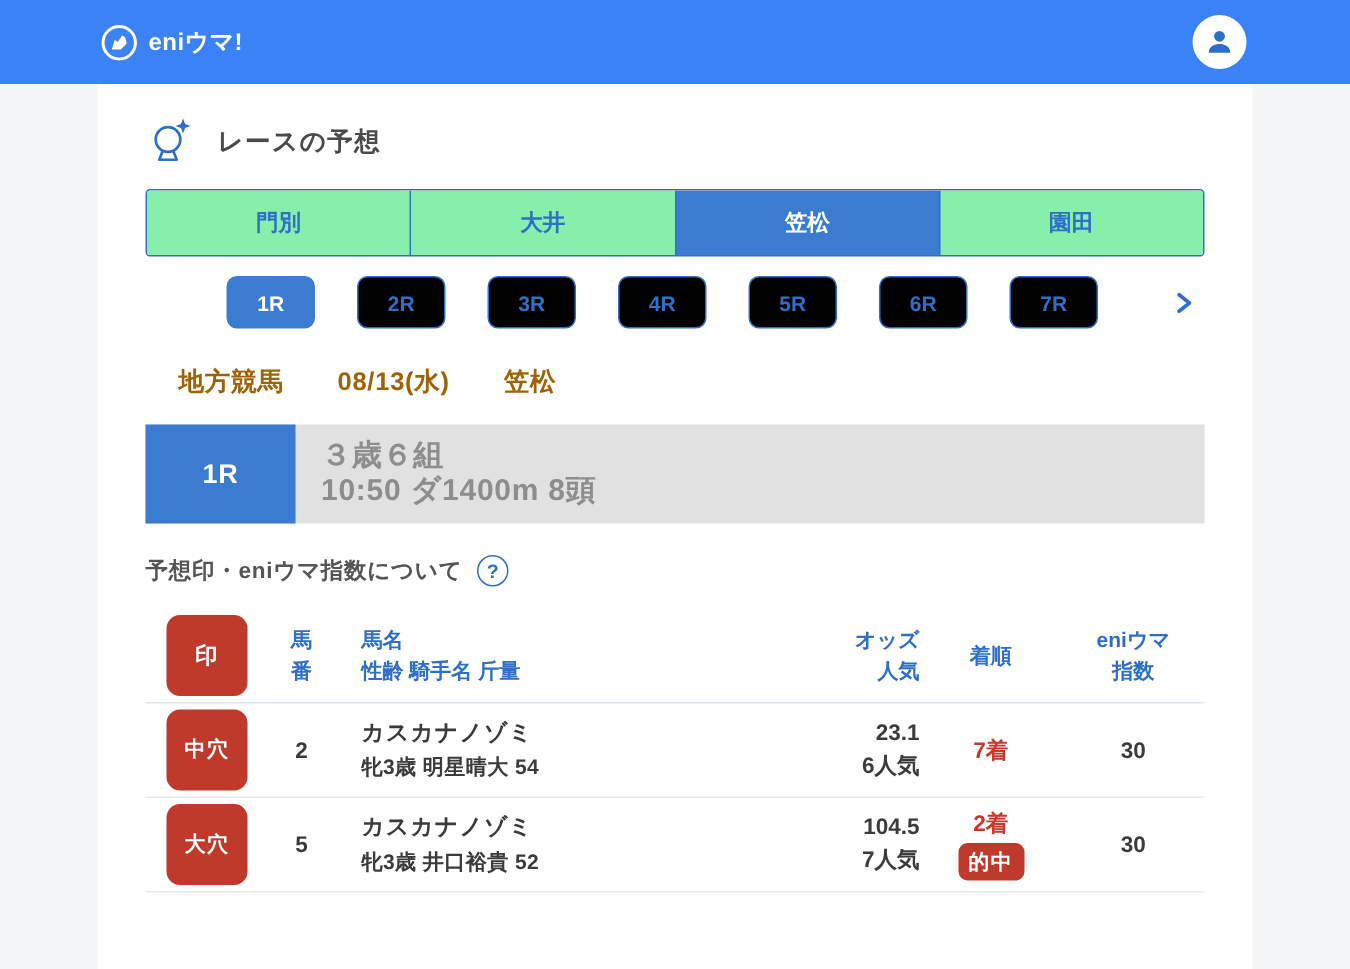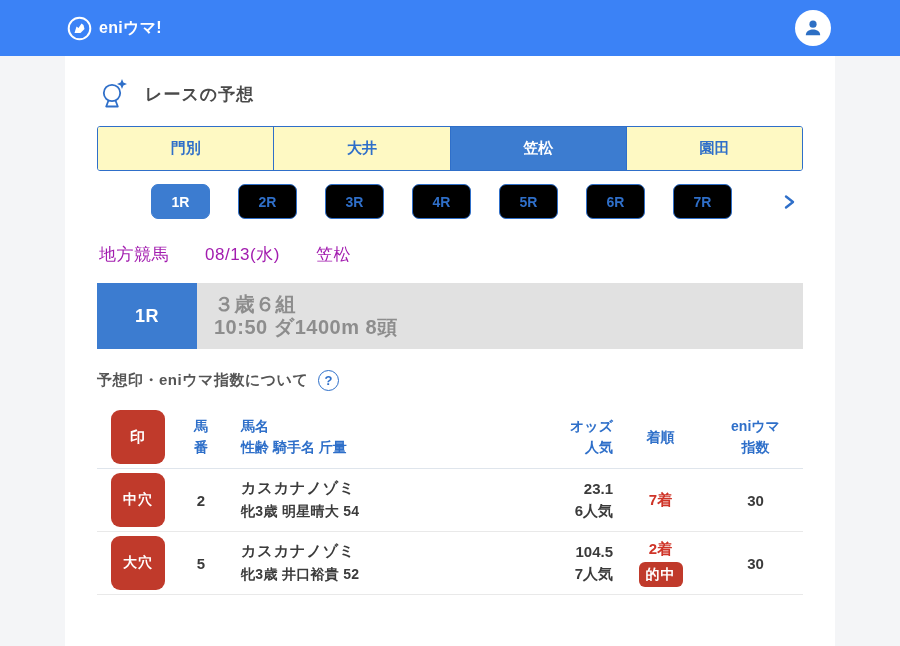--- a/index.html
+++ b/index.html
@@ -32,37 +32,37 @@
   }
   .page-title-row{ display:flex; align-items:center; gap:16px; padding:4px 0 0 2px; }
   .page-title{ font-size:17px; font-weight:bold; color:#4a4a4a; letter-spacing:1px; }
   
   .venue-tabs{
     margin-top:16px; display:flex; height:45px;
     border:1px solid #2f6fc9; border-radius:3px; overflow:hidden;
   }
   .venue-tab{
     flex:1; display:flex; align-items:center; justify-content:center;
-    color:#2f6fc9; font-size:15px; font-weight:bold; background:#fef9c3;
+    color:#2f6fc9; font-size:15px; font-weight:bold; background:#86efac;
     border-left:1px solid #2f6fc9; cursor:pointer;
   }
   .venue-tab:first-child{ border-left:none; }
   .venue-tab.selected{ background:#3c7cd0; color:#fff; }
   
   .race-row{ margin-top:13px; display:flex; align-items:center; gap:28px; padding:0 6px 0 54px; }
   .race-btn{
     width:59px; height:35px; border:1px solid #2f6fc9; border-radius:7px;
     background:#000000; color:#2f6fc9; font-size:14px; font-weight:bold;
     display:flex; align-items:center; justify-content:center; cursor:pointer;
   }
   .race-btn.selected{ background:#3c7cd0; border-color:#3c7cd0; color:#fff; }
   .race-next{ margin-left:auto; cursor:pointer; display:flex; align-items:center; }
   
   .meta-row{ margin-top:24px; display:flex; gap:36px; padding-left:2px;
-    font-size:17px; font-weight:normal; color:#a21caf; letter-spacing:.5px; }
+    font-size:17px; font-weight:bold; color:#a16207; letter-spacing:.5px;margin-left:20px; }
   
   .race-banner{ margin-top:17px; display:flex; height:66px; background:#e1e1e1; }
   .race-banner-no{
     width:100px; background:#3c7cd0; color:#fff; font-size:18px; font-weight:bold;
     display:flex; align-items:center; justify-content:center; letter-spacing:.5px;
   }
   .race-banner-info{ padding:10px 0 0 17px; }
   .race-banner-info .line{ font-size:20px; font-weight:bold; color:#8d8d8d; line-height:23px; letter-spacing:.5px; }
   
   .info-row{ margin-top:21px; display:flex; align-items:center; gap:10px;

